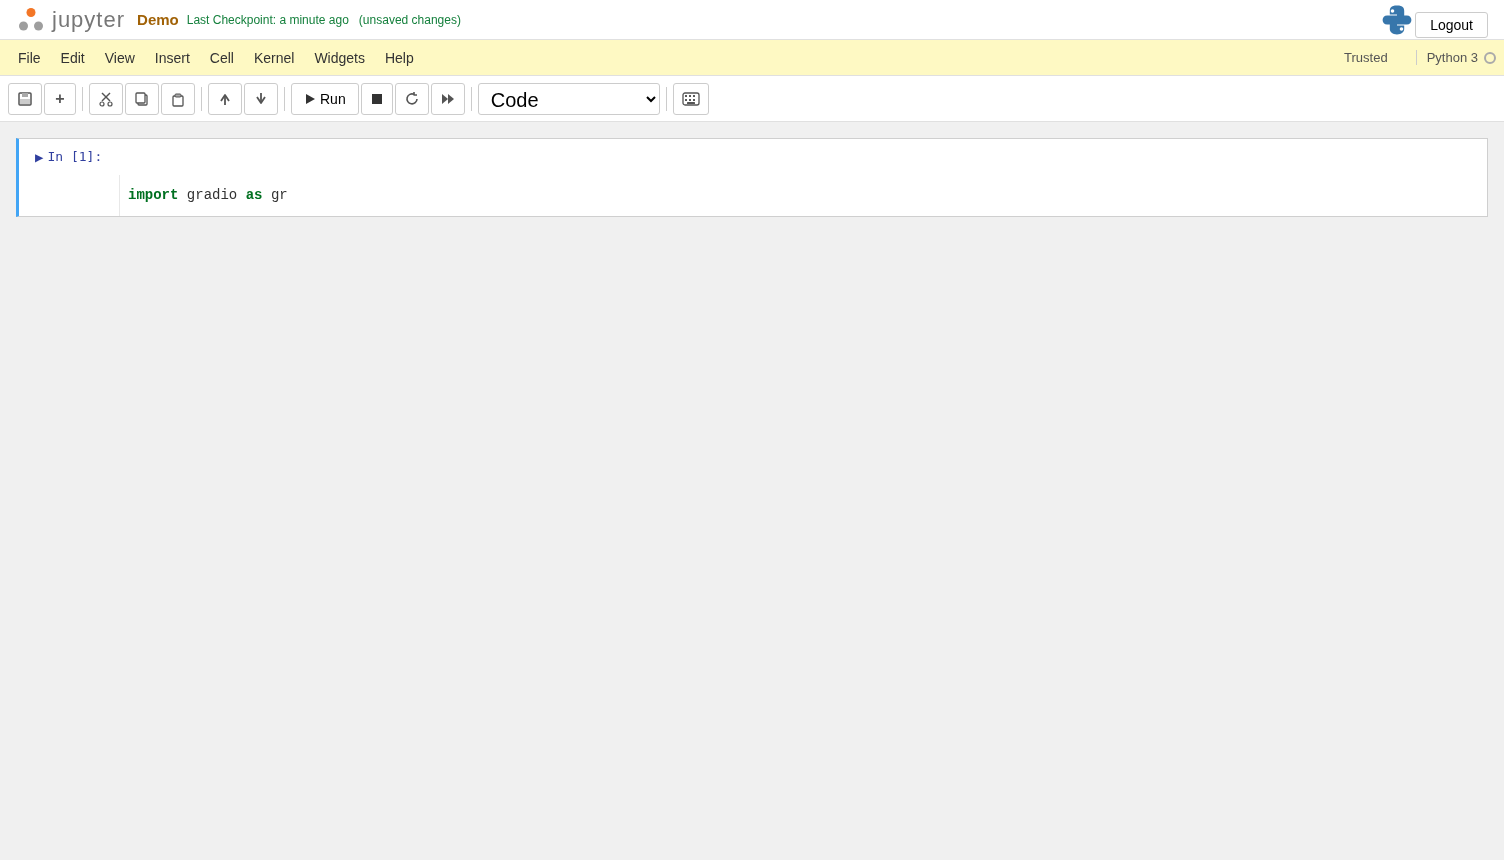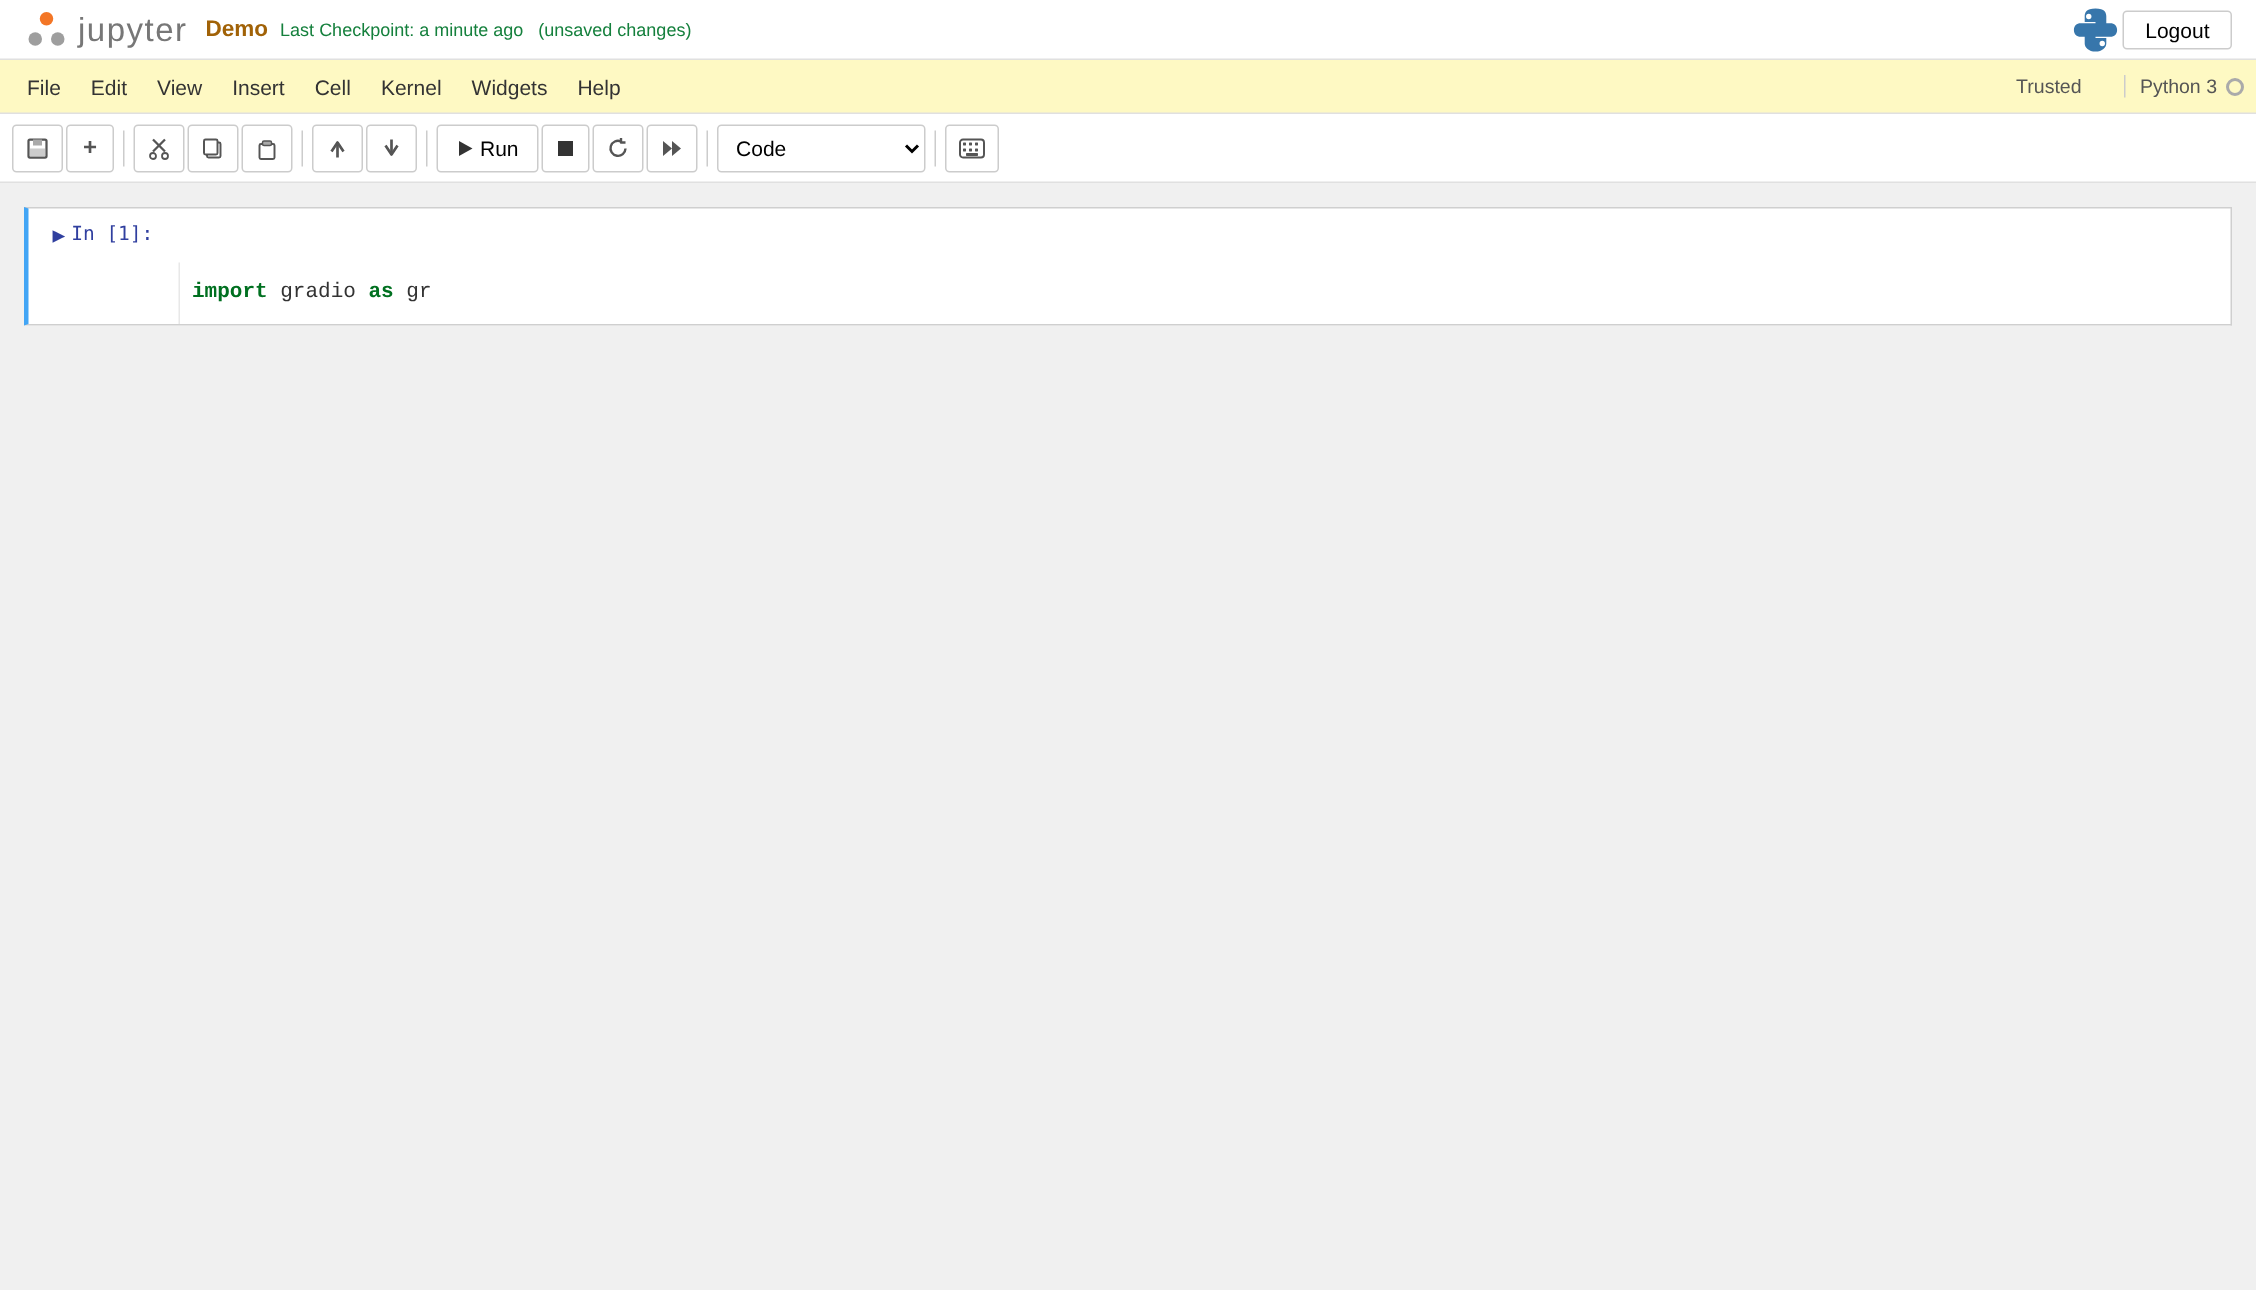--- a/index.html
+++ b/index.html
@@ -36,21 +36,21 @@
       margin-left: 12px;
     }
     #checkpoint-info {
       font-size: 12px;
       color: #15803d;
       margin-left: 8px;
     }
     #header-right {
       margin-left: auto;
       display: flex;
-      align-items: center;
+      align-items: flex-end;
     }
     #python-logo {
       width: 36px;
       height: 36px;
     }
     #logout-button {
       border: 1px solid #ccc;
       background: white;
       padding: 4px 14px;
       cursor: pointer;
@@ -133,21 +133,21 @@
     #run-btn {
       display: flex;
       align-items: center;
       gap: 4px;
       padding: 4px 12px;
     }
     #cell-type-select {
       border: 1px solid #ccc;
       border-radius: 3px;
       padding: 4px 8px;
-      font-size: 14px;
+      font-size: 20px;
       cursor: pointer;
       height: 32px;
       background: white;
       min-width: 110px;
     }
 
     
     #notebook-area {
       background: #f0f0f0;
       padding: 16px;

